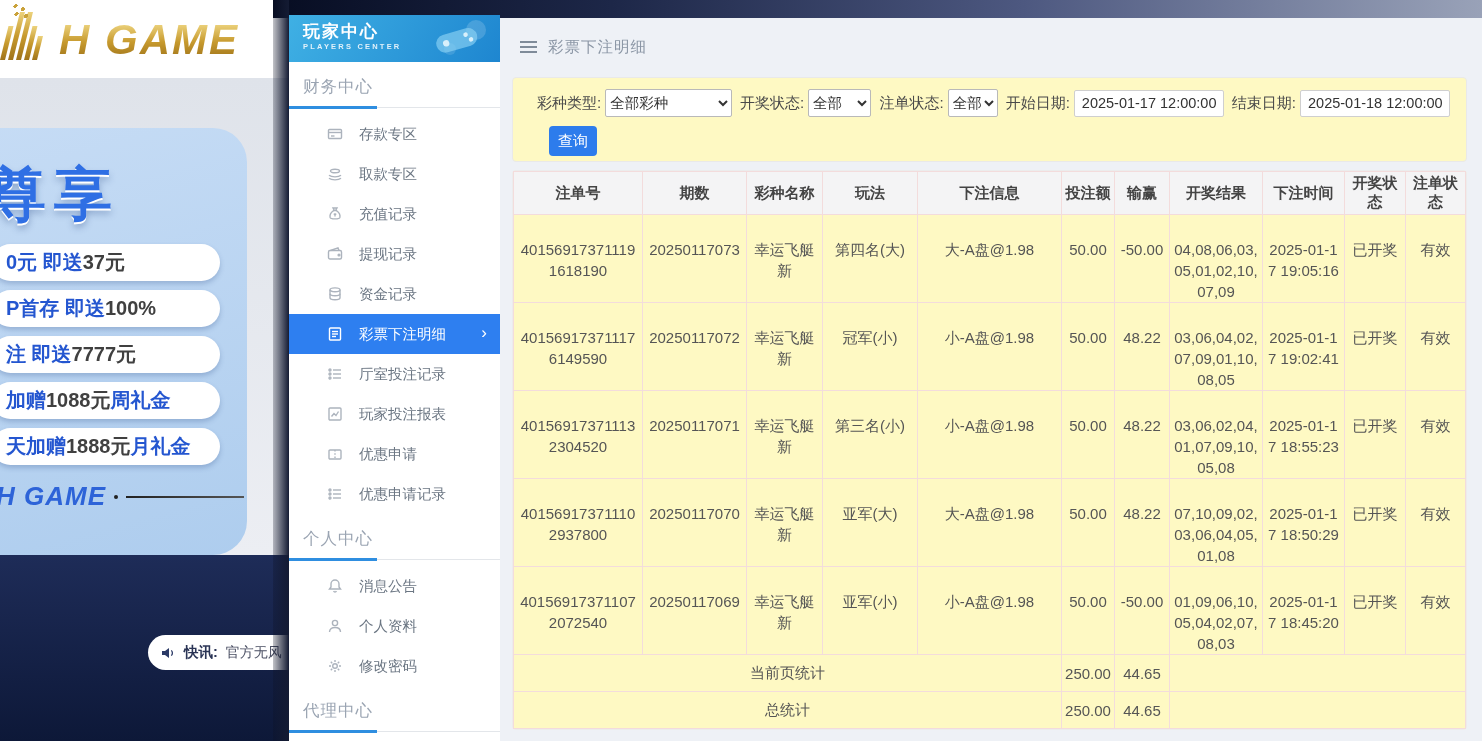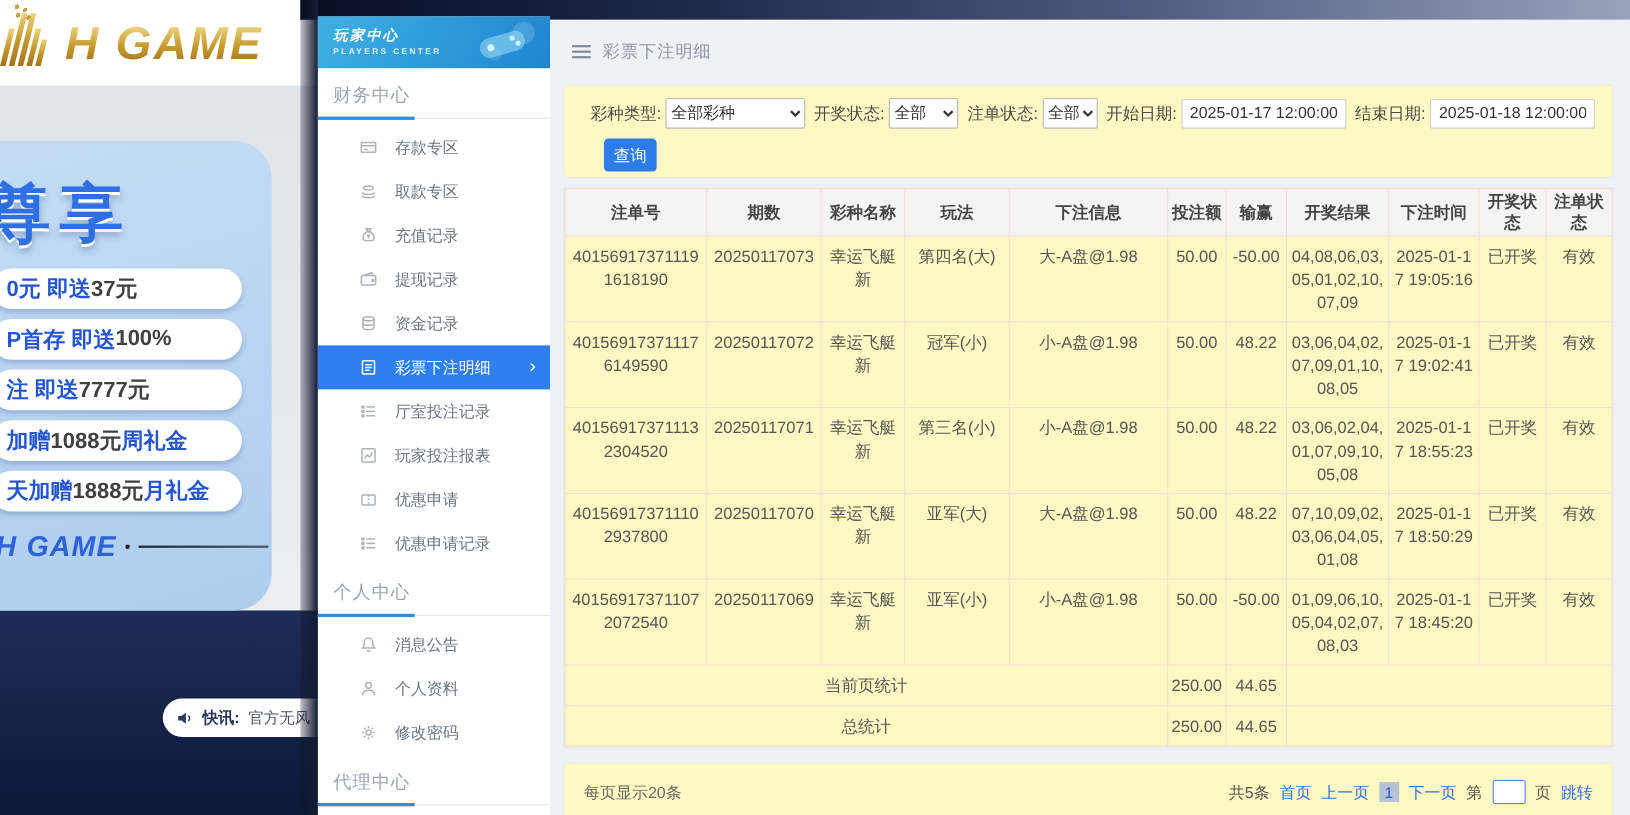--- a/index.html
+++ b/index.html
@@ -48,21 +48,21 @@
   
   .top-band { position:absolute; left:273px; top:0; width:1209px; height:18px; z-index:3;
     background:linear-gradient(90deg,#070d22,#1d2748 28%,#4d5880 62%,#99a2b8 100%); }
   .edge-strip { position:absolute; left:273px; top:0; width:16px; height:741px; z-index:5;
     background:linear-gradient(90deg,rgba(10,14,32,.25),#141b33); }
 
   
   .sidebar { position:absolute; left:289px; top:15px; width:211px; height:726px; background:#fff; z-index:6; }
   .sb-header { height:47px; background:linear-gradient(120deg,#3fb0e4,#1e86d0); position:relative;
     padding:7px 0 0 14px; overflow:hidden; }
-  .sb-title { color:#fff; font-size:13px; font-weight:bold; letter-spacing:2px; line-height:20px;font-style:italic; }
+  .sb-title { color:#fff; font-size:17px; font-weight:bold; letter-spacing:2px; line-height:20px; }
   .sb-sub { color:rgba(255,255,255,.85); font-size:7.5px; letter-spacing:2.2px; font-weight:bold; }
   .sb-pad { position:absolute; right:8px; top:4px; }
   .menu-label { font-size:16.5px; color:#9aa4b2; padding:14px 14px 9px; letter-spacing:1px; }
   .menu-hr { height:1px; background:#e3e6ea; position:relative; }
   .menu-hr::before { content:""; position:absolute; left:0; top:-1px; width:88px; height:3px; background:#2f8ee0; }
   .menu-list { list-style:none; padding-top:6px; }
   .menu-item { height:40px; display:flex; align-items:center; padding-left:38px; gap:16px;
     color:#6b7683; font-size:14.5px; cursor:pointer; position:relative; }
   .menu-item svg { flex:0 0 auto; opacity:.8; }
   .menu-item.active { background:#2e7ff0; color:#fff; }
@@ -85,21 +85,21 @@
   .sel-lottery { width:132px; } .sel-draw { width:66px; } .sel-order { width:50px; }
   .frow input[type=text] { height:27px; border:1px solid #cfcfcf; border-radius:2px; font-size:14.5px; color:#333;
     padding:0 7px; width:150px; }
   .btn-search { margin:9px 0 0 20px; width:48px; height:30px; background:#2d7cec; border:none; border-radius:4px;
     color:#fff; font-size:15px; cursor:pointer; }
 
   .tcard { margin-top:8px; padding:0; border-color:#ececec; }
   table { border-collapse:collapse; width:100%; table-layout:fixed; }
   th, td { border:1px solid #f3dcdc; text-align:center; word-break:break-all; }
   th { height:43px; background:#f4f4f5; font-size:15px; color:#444; font-weight:bold; padding:0 2px; }
-  .row-data td { height:78px; vertical-align:top; padding:8px 3px 0; font-size:15px; color:#555; line-height:1.4; }
+  .row-data td { height:78px; vertical-align:top; padding:24px 3px 0; font-size:15px; color:#555; line-height:1.4; }
   .row-sum td { height:37px; vertical-align:middle; font-size:15px; color:#555; }
 
   .pcard { margin-top:13px; height:54px; display:flex; align-items:center; justify-content:space-between; padding:0 18px; }
   .psize { font-size:14.5px; color:#666; }
   .pager { display:flex; align-items:center; gap:9px; font-size:14.5px; color:#555; }
   .plink { color:#2a6fe8; cursor:pointer; text-decoration:none; }
   .pcur { background:#b6c1d3; color:#1f5ccc; padding:1px 5px; font-size:14px; }
   .pjump-input { width:30px; height:22px; border:1px solid #4f86e8; border-radius:2px; }
   .pjump { color:#2a6fe8; cursor:pointer; }
 </style>

